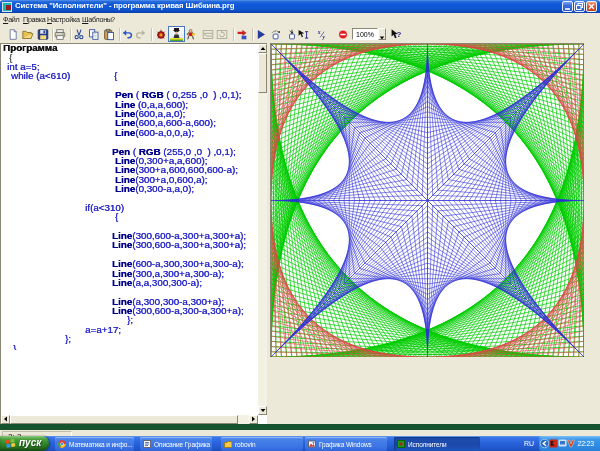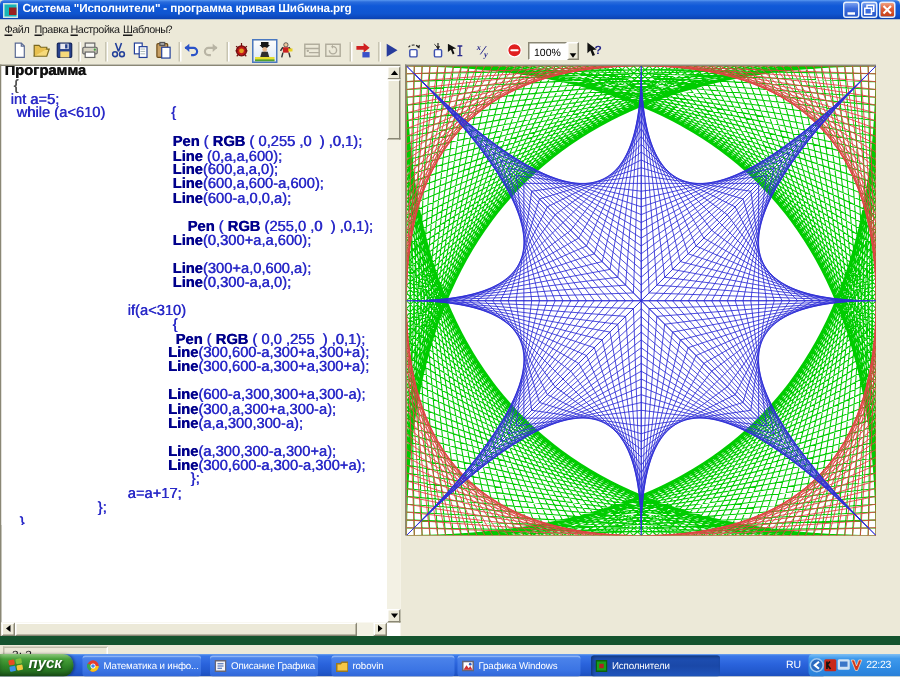--- a/index.html
+++ b/index.html
@@ -204,27 +204,27 @@
  <div id="codearea">
 <div class="cl" style="left:2px;top:-0.7px"><span class="blk"><b>Программа</b></span></div>
 <div class="cl" style="left:8px;top:8.7px"><span class="gr">{</span></div>
 <div class="cl" style="left:6px;top:18.1px">int a=5;</div>
 <div class="cl" style="left:10px;top:27.4px">while (a&lt;610)<span style="position:absolute;left:103px">{</span></div>
 <div class="cl" style="left:114px;top:46.2px"><b class="k">Pen</b> ( <b class="k">RGB</b> ( 0,255 ,0&nbsp;&nbsp;) ,0,1);</div>
 <div class="cl" style="left:114px;top:55.6px"><b class="k">Line</b> (0,a,a,600);</div>
 <div class="cl" style="left:114px;top:65.0px"><b class="k">Line</b>(600,a,a,0);</div>
 <div class="cl" style="left:114px;top:74.4px"><b class="k">Line</b>(600,a,600-a,600);</div>
 <div class="cl" style="left:114px;top:83.7px"><b class="k">Line</b>(600-a,0,0,a);</div>
-<div class="cl" style="left:124px;top:102.5px"><b class="k">Pen</b> ( <b class="k">RGB</b> (255,0 ,0&nbsp;&nbsp;) ,0,1);</div>
+<div class="cl" style="left:111px;top:102.5px"><b class="k">Pen</b> ( <b class="k">RGB</b> (255,0 ,0&nbsp;&nbsp;) ,0,1);</div>
 <div class="cl" style="left:114px;top:111.9px"><b class="k">Line</b>(0,300+a,a,600);</div>
+<div class="cl" style="left:114px;top:121.3px"><b class="k">Line</b>(300+a,600,600,600-a);</div>
 <div class="cl" style="left:114px;top:130.7px"><b class="k">Line</b>(300+a,0,600,a);</div>
 <div class="cl" style="left:114px;top:140.0px"><b class="k">Line</b>(0,300-a,a,0);</div>
 <div class="cl" style="left:84px;top:158.8px">if(a&lt;310)</div>
 <div class="cl" style="left:114px;top:168.2px">{</div>
-<div class="cl" style="left:116px;top:177.6px"><b class="k">Pen</b> ( <b class="k">RGB</b> ( 0,0 ,255&nbsp;&nbsp;) ,0,1);</div>
 <div class="cl" style="left:111px;top:187.0px"><b class="k">Line</b>(300,600-a,300+a,300+a);</div>
 <div class="cl" style="left:111px;top:196.4px"><b class="k">Line</b>(300,600-a,300+a,300+a);</div>
 <div class="cl" style="left:111px;top:215.1px"><b class="k">Line</b>(600-a,300,300+a,300-a);</div>
 <div class="cl" style="left:111px;top:224.5px"><b class="k">Line</b>(300,a,300+a,300-a);</div>
 <div class="cl" style="left:111px;top:233.9px"><b class="k">Line</b>(a,a,300,300-a);</div>
 <div class="cl" style="left:111px;top:252.6px"><b class="k">Line</b>(a,300,300-a,300+a);</div>
 <div class="cl" style="left:111px;top:262.0px"><b class="k">Line</b>(300,600-a,300-a,300+a);</div>
 <div class="cl" style="left:126px;top:271.4px">};</div>
 <div class="cl" style="left:84px;top:280.8px">a=a+17;</div>
 <div class="cl" style="left:64px;top:290.2px">};</div>

